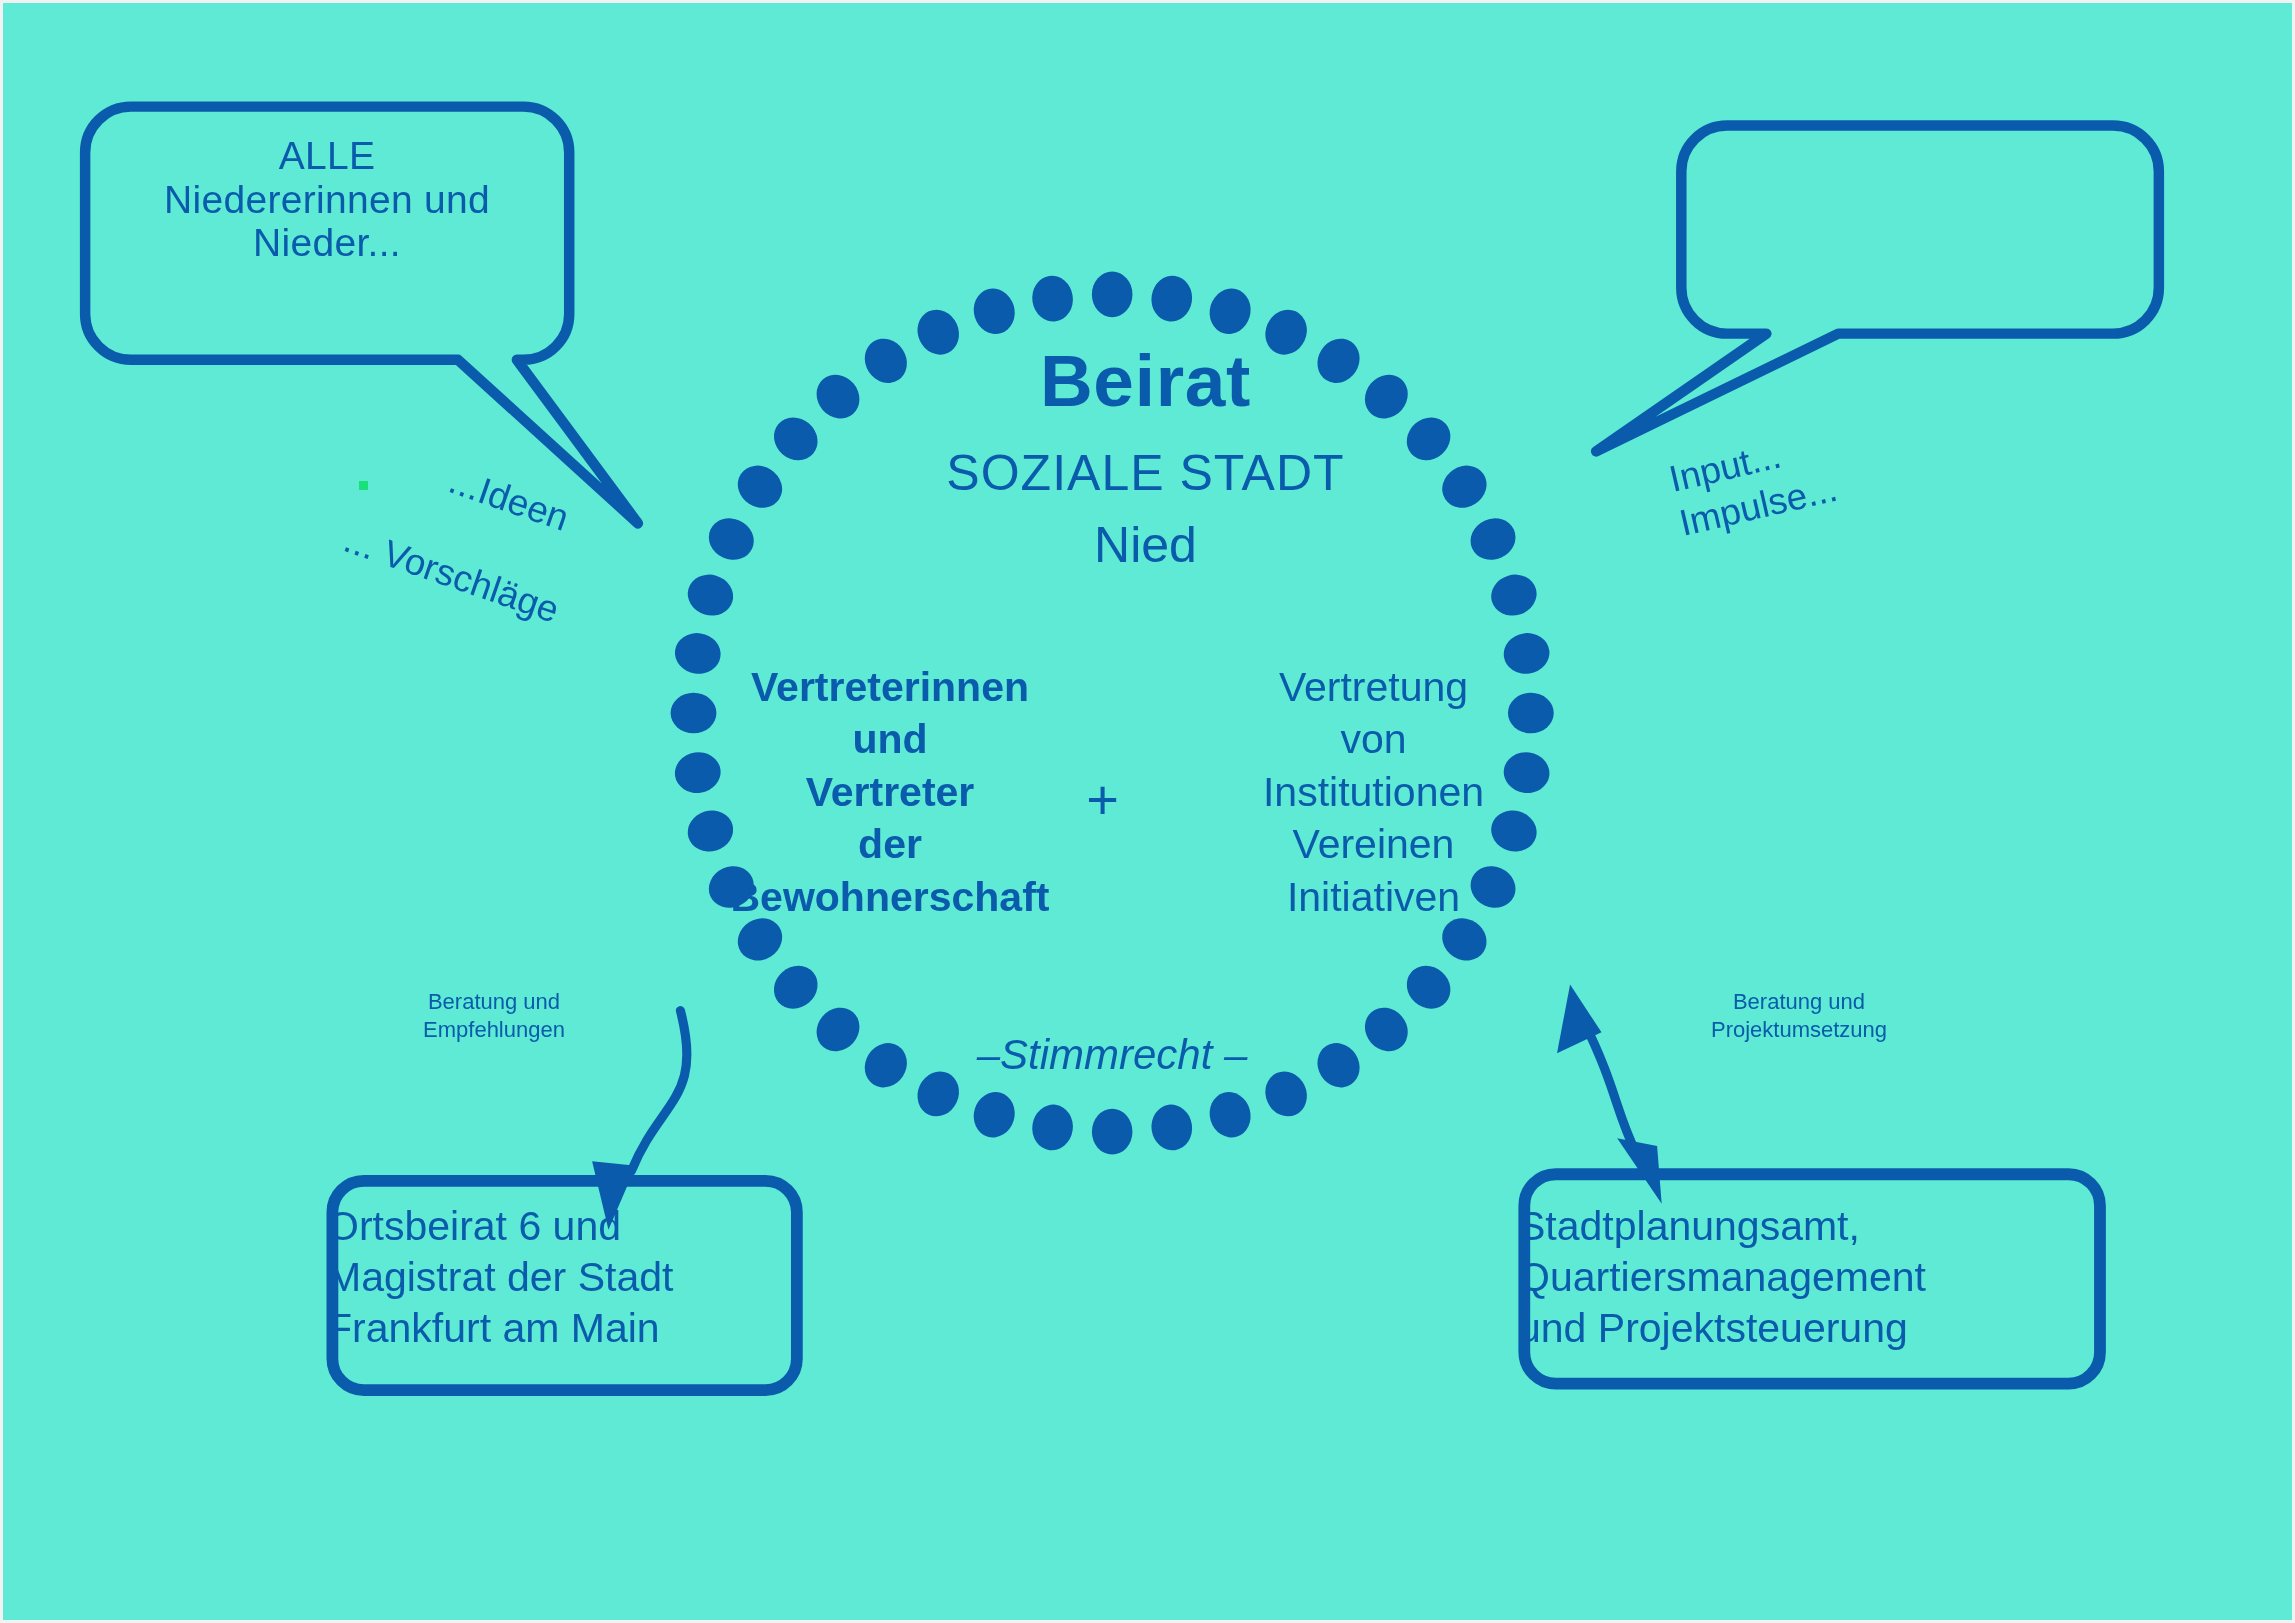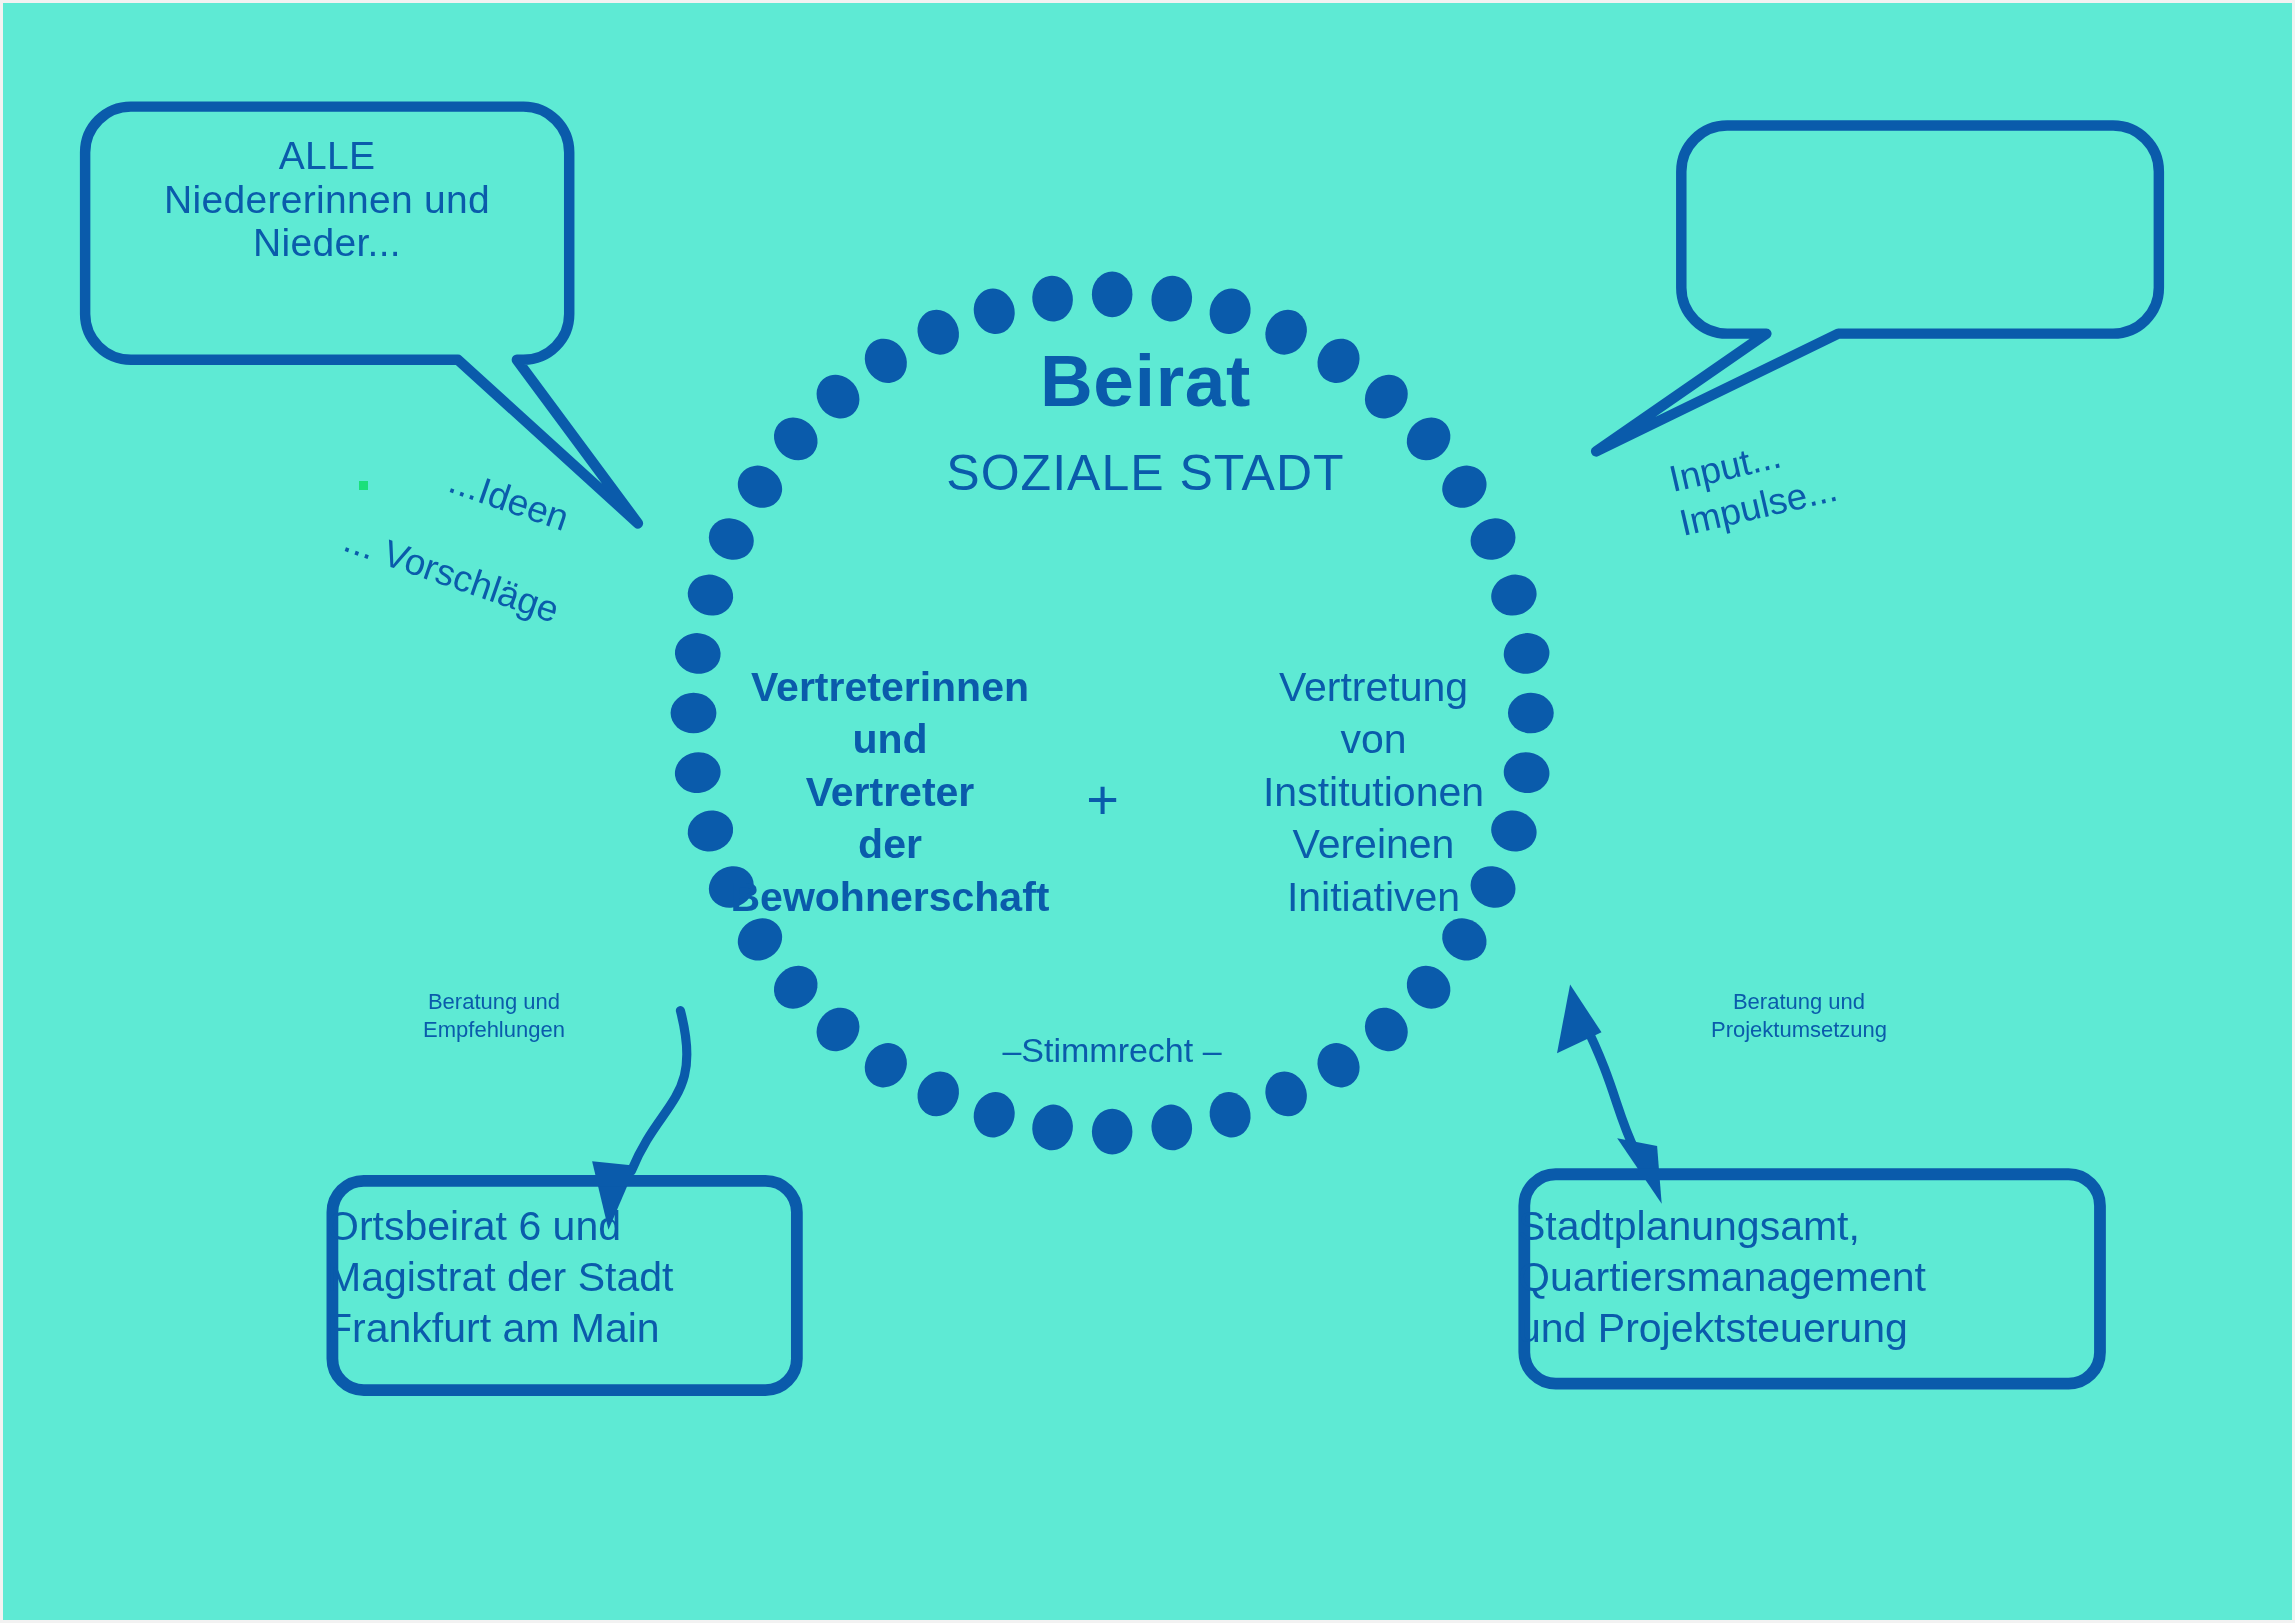--- a/index.html
+++ b/index.html
@@ -83,21 +83,22 @@
     left: 1060px;
     top: 772px;
     width: 85px;
     font-size: 56px;
     line-height: 1;
   }
   #hub-stimmrecht {
     left: 883px;
     top: 1031px;
     width: 458px;
-    font-size: 34px;
+    font-size: 42px;
+    font-style: italic;
   }
 
   
   .rot {
     position: absolute;
     font-size: 37px;
     line-height: 1.22;
     color: #0a5bab;
     white-space: pre-line;
   }
@@ -237,20 +238,21 @@
     <rect x="2330" y="1795" width="880" height="320" rx="48" ry="48" fill="none" stroke="#0a5bab" stroke-width="18"></rect>
   </svg>
 
   <div class="txt bubble-text" style="left:98px; top:134px; width:458px;">ALLE
 Niedererinnen und
 Nieder...</div>
 
 
   <div class="txt" id="hub-title">Beirat</div>
   <div class="txt" id="hub-sub1">SOZIALE STADT</div>
+  <div class="txt" id="hub-sub2">Nied</div>
 
   <div class="hub-col" id="hub-col-left">Vertreterinnen
 und
 Vertreter
 der
 Bewohnerschaft</div>
   <div class="txt" id="hub-plus">+</div>
   <div class="hub-col" id="hub-col-right">Vertretung
 von
 Institutionen

